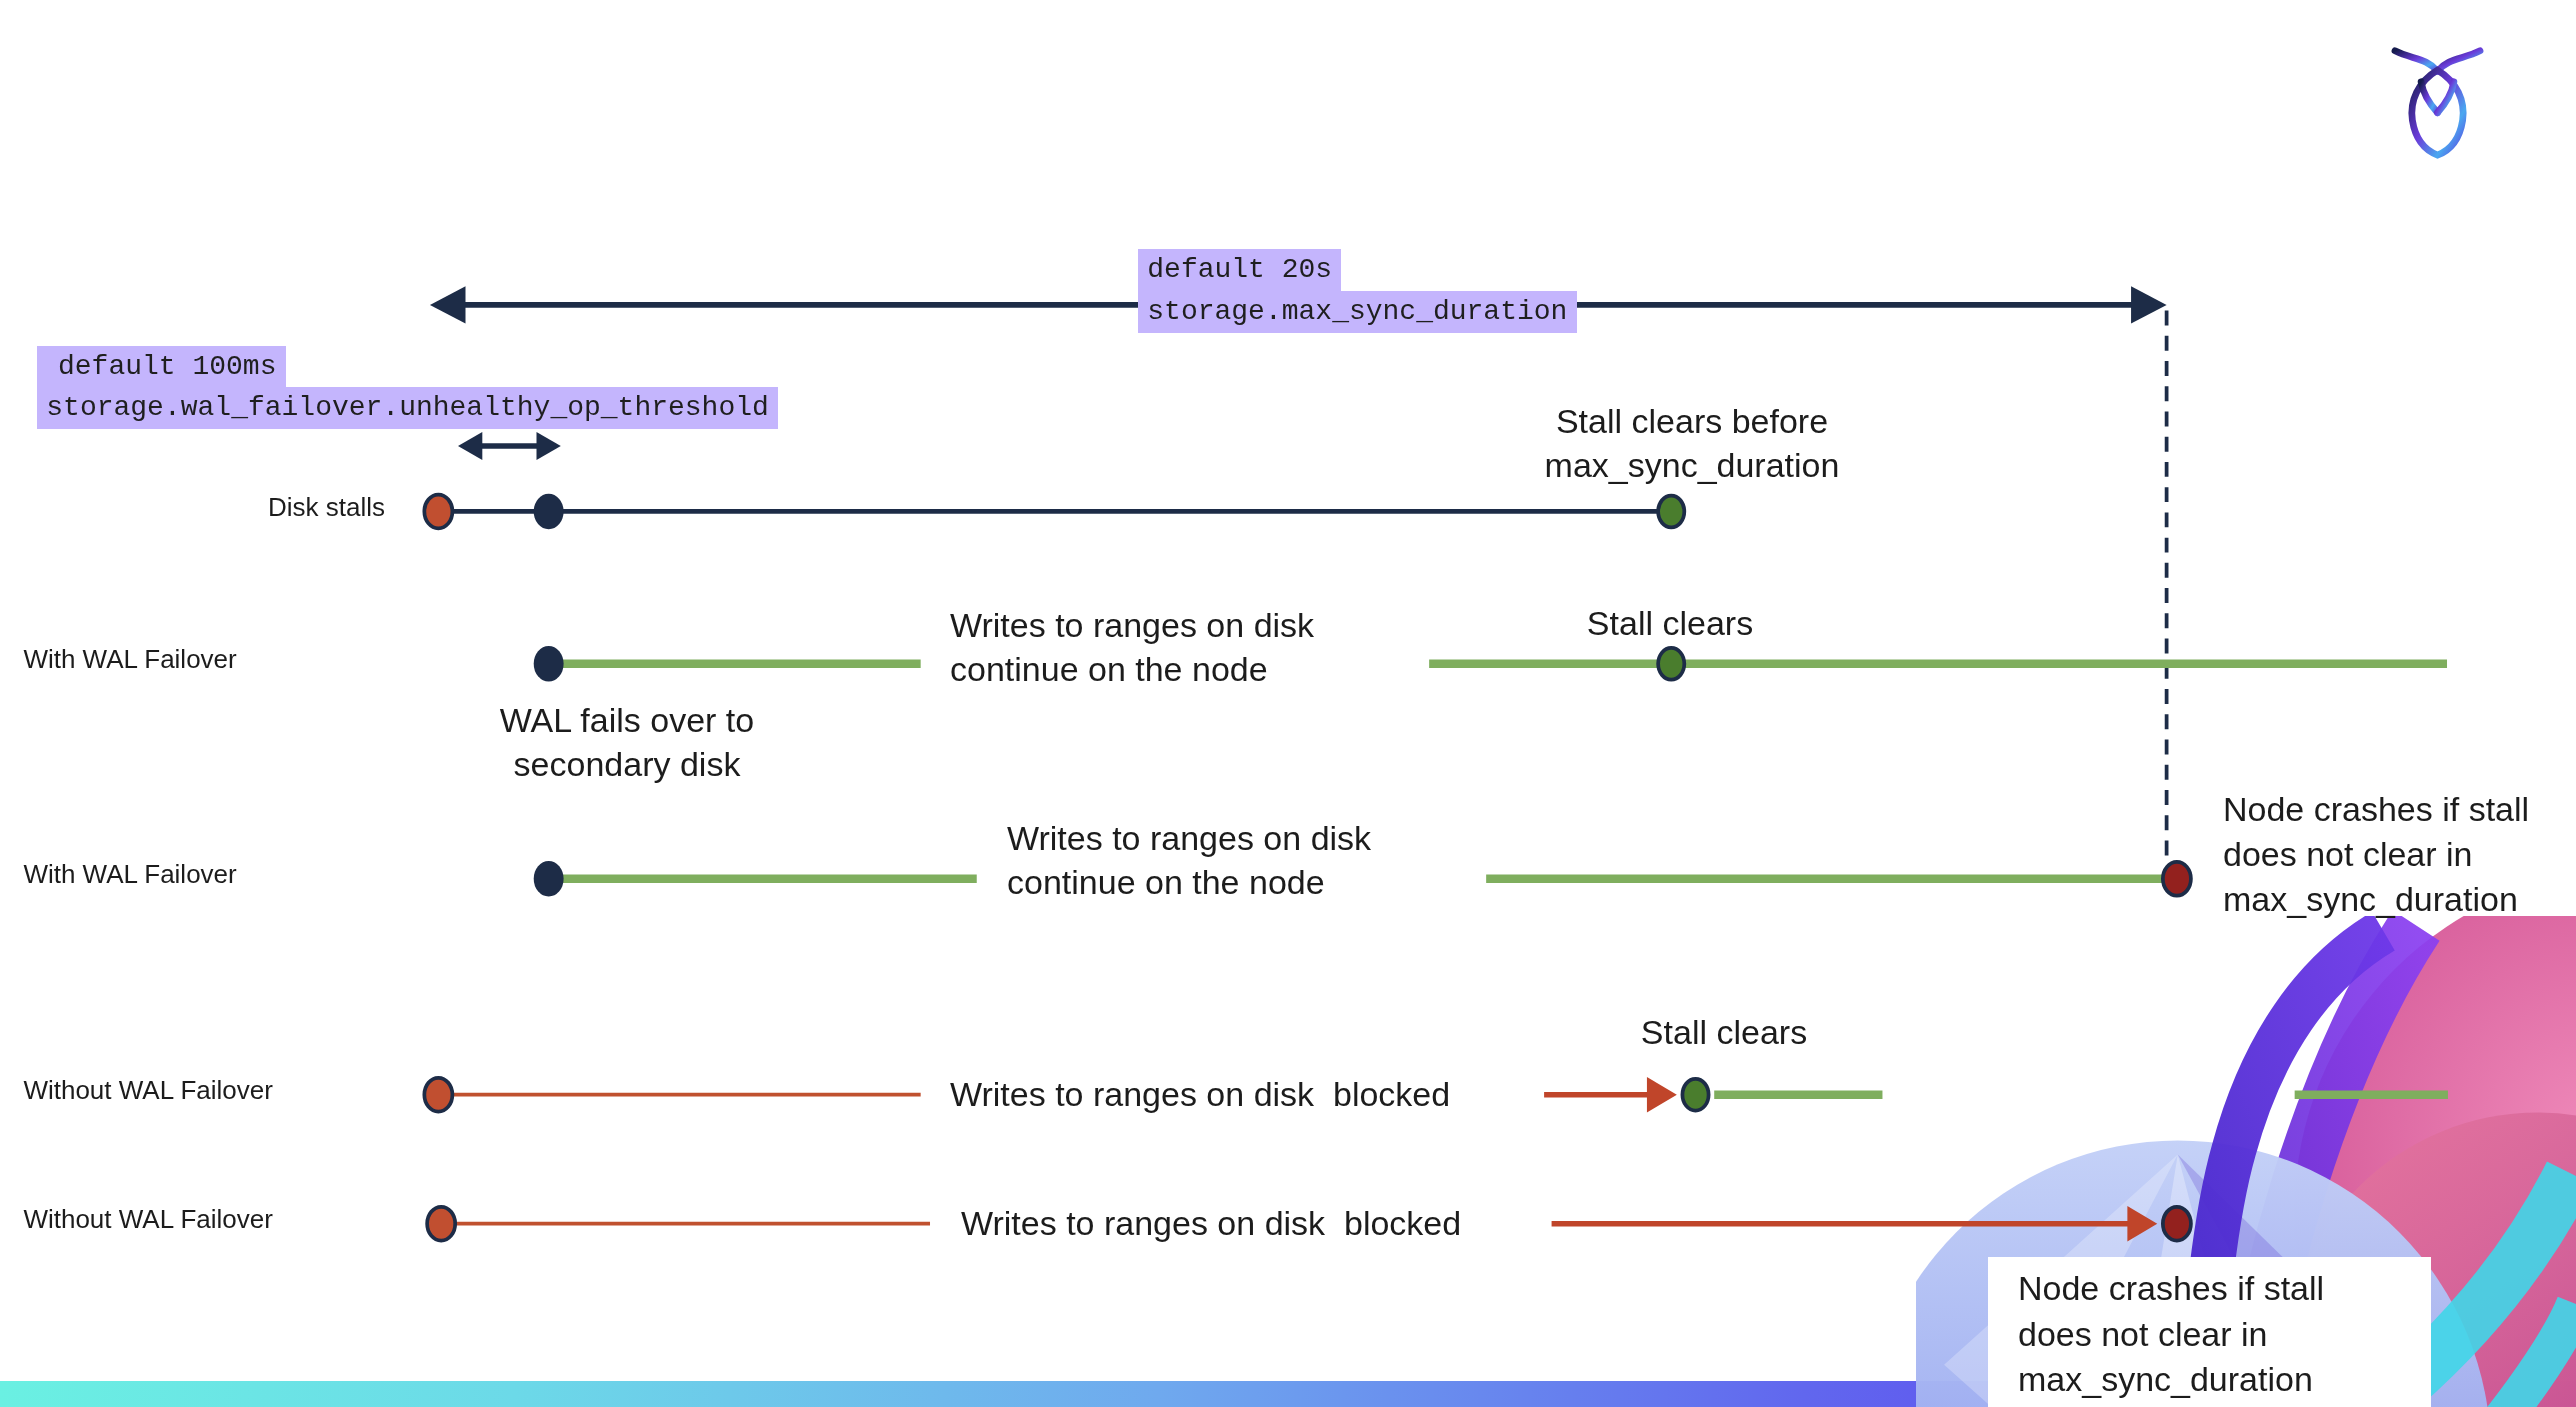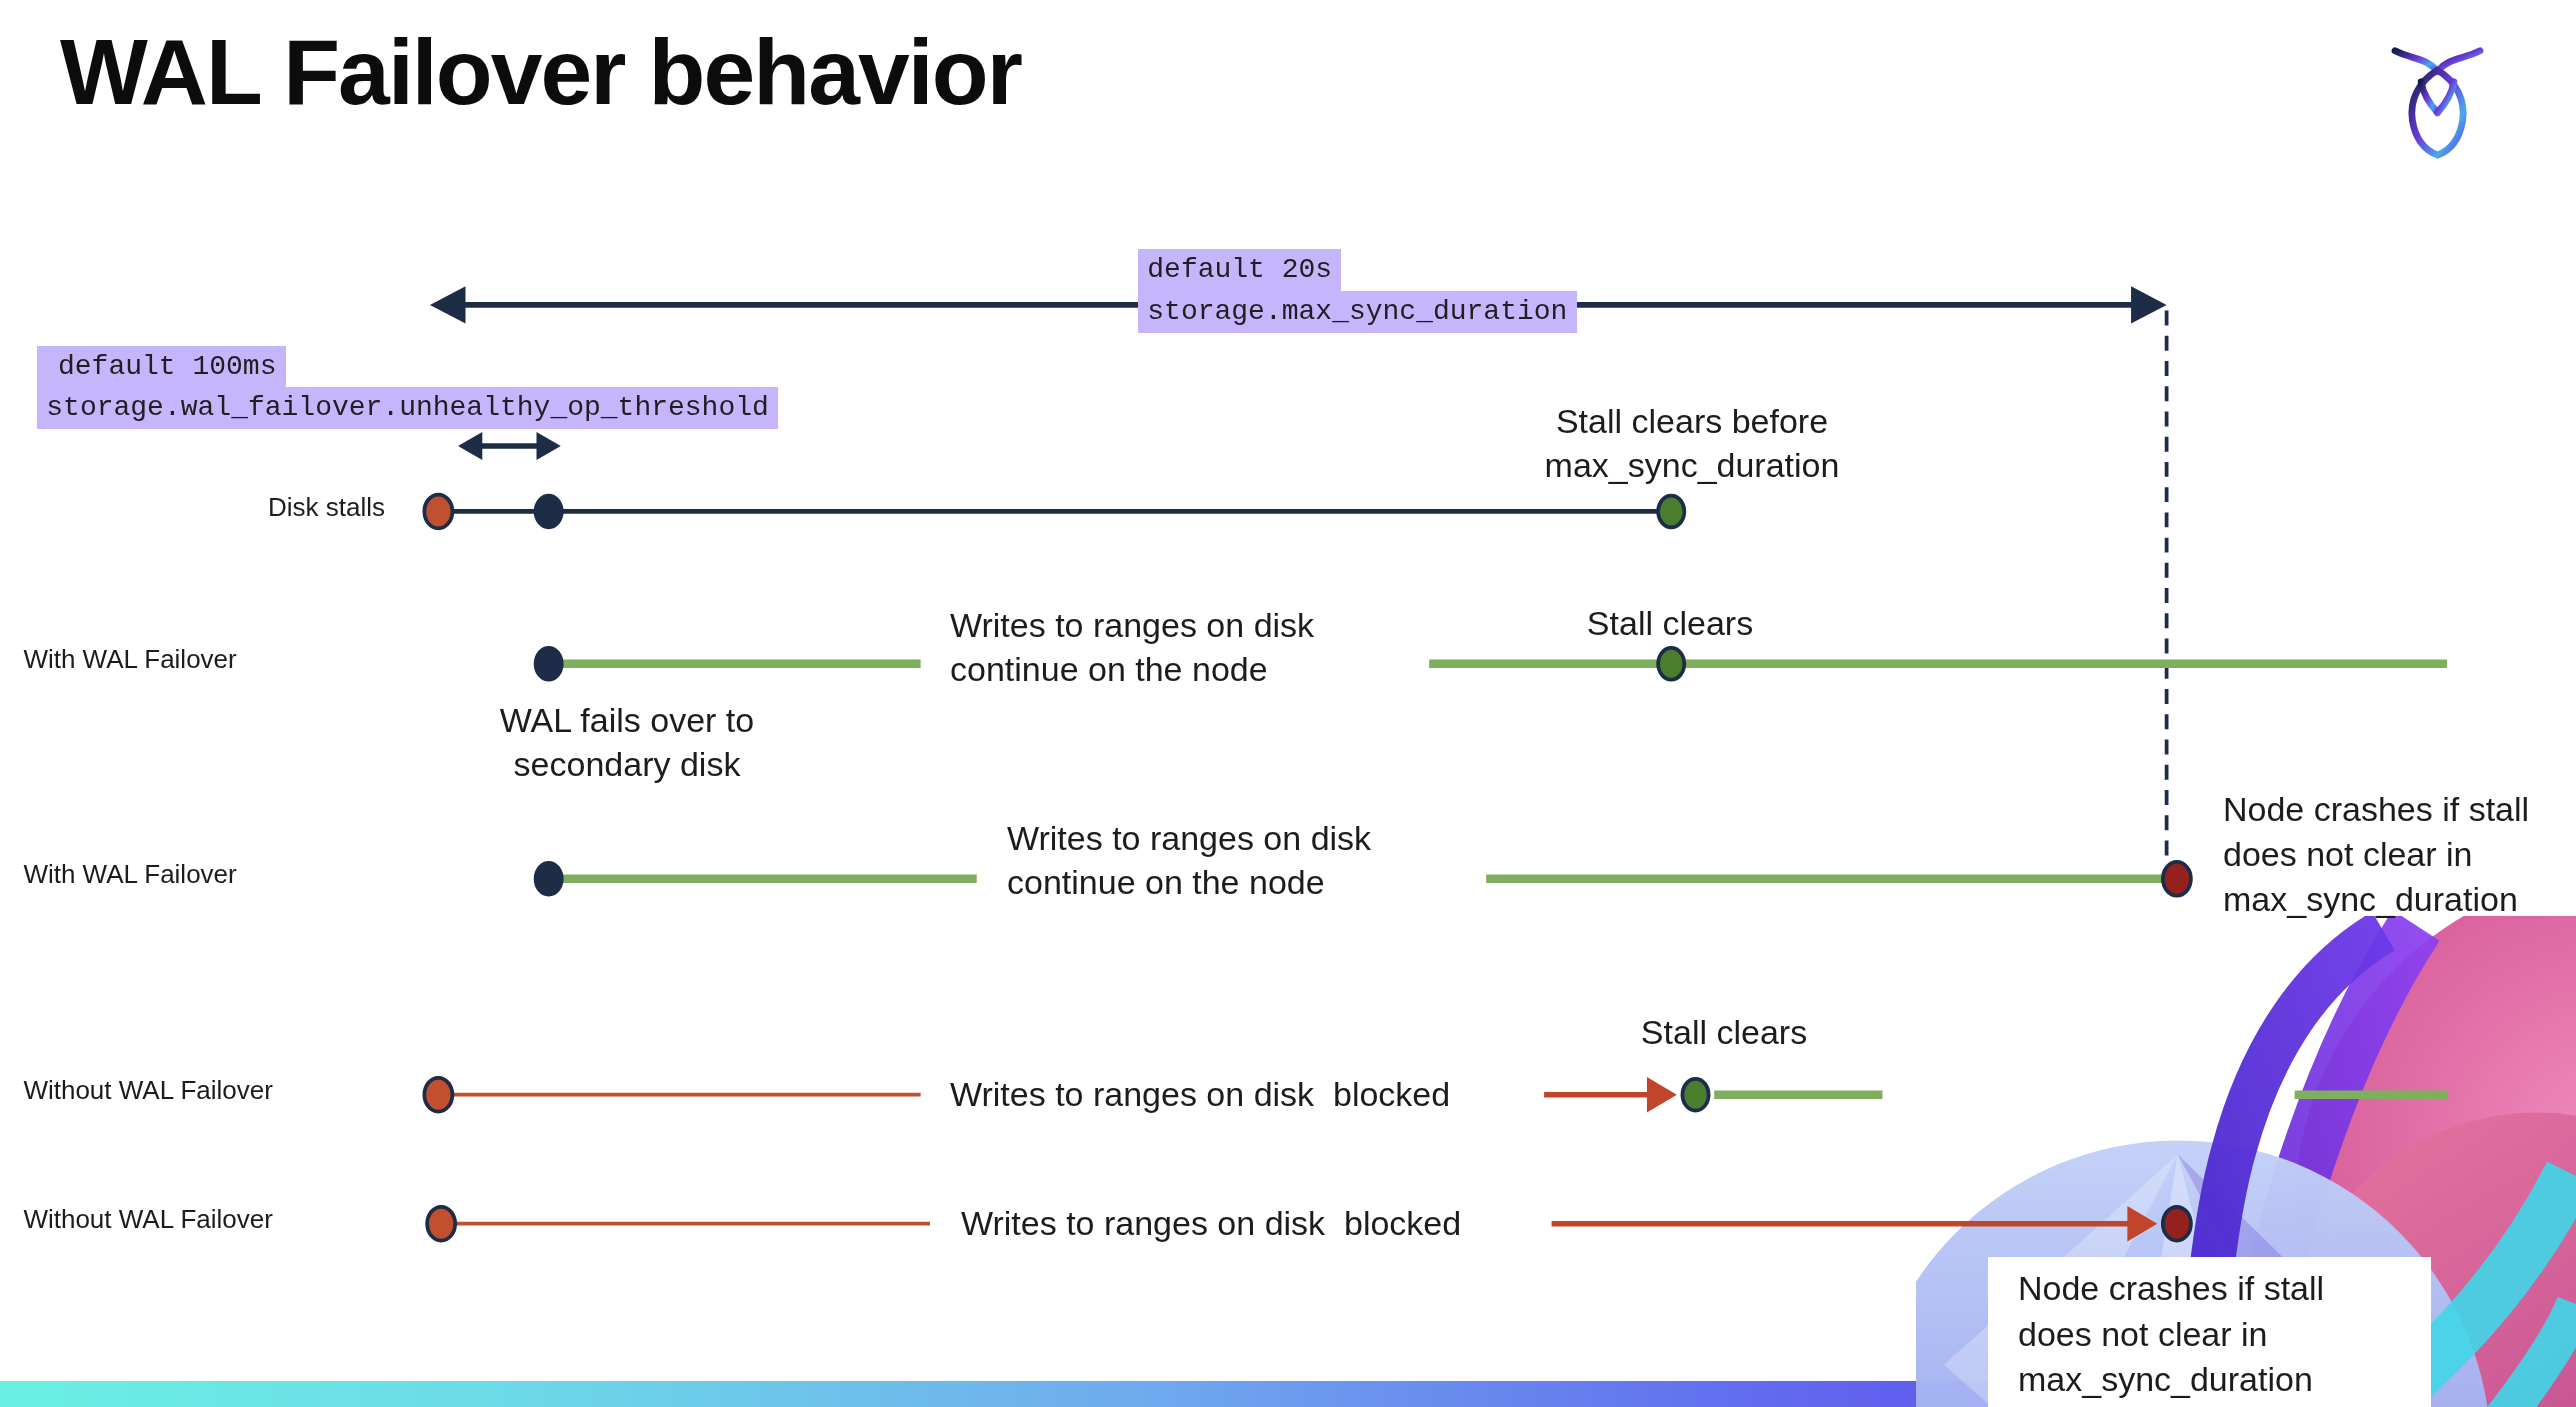--- a/index.html
+++ b/index.html
@@ -114,21 +114,20 @@
 
     <g>
       <line x1="488" y1="1309" x2="995" y2="1309" stroke="#c0512f" stroke-width="4"></line>
       <line x1="1660" y1="1309" x2="2282" y2="1309" stroke="#c0452a" stroke-width="6"></line>
       <polygon points="2308,1309 2276,1290 2276,1328" fill="#c0452a"></polygon>
       <ellipse cx="472" cy="1309" rx="15" ry="18" fill="#c14f30" stroke="#1d2c47" stroke-width="4"></ellipse>
       <ellipse cx="2329" cy="1309" rx="15" ry="18" fill="#93211e" stroke="#1d2c47" stroke-width="4"></ellipse>
     </g>
   </svg>
 
-  <div class="title">WAL Failover behavior</div>
   <svg class="logo" viewBox="0 0 100 118">
     <defs>
       <linearGradient id="lg" x1="0" y1="0" x2="1" y2="1">
         <stop offset="0" stop-color="#151b4d"></stop>
           <stop offset="0.45" stop-color="#6a3ad8"></stop>
         <stop offset="0.75" stop-color="#4aa8f0"></stop>
           <stop offset="1" stop-color="#5b3fe0"></stop>
       </linearGradient>
     </defs>
     <g fill="none" stroke="url(#lg)" stroke-width="7" stroke-linecap="round">

